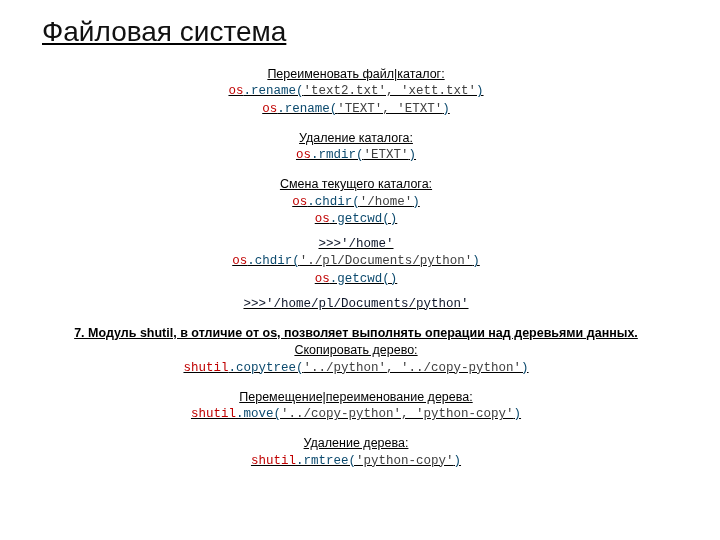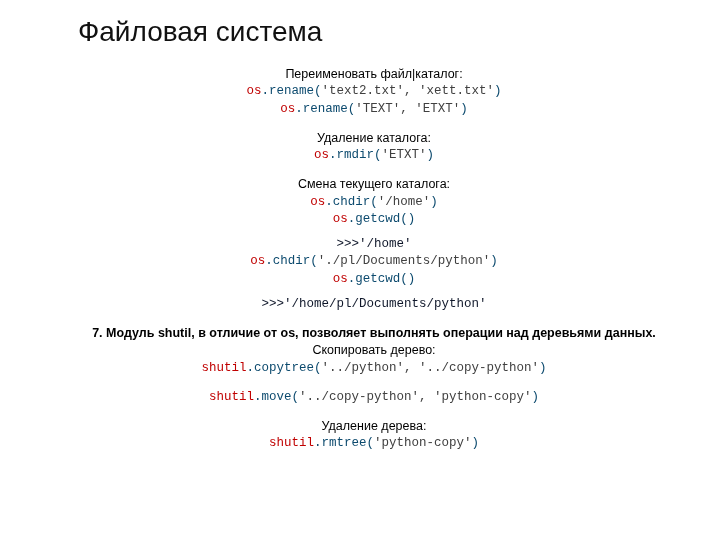--- a/index.html
+++ b/index.html
@@ -6,21 +6,22 @@
     margin: 0;
     padding: 0;
     background: #fff;
     font-family: Arial, Helvetica, sans-serif;
     color: #000;
     width: 720px;
     height: 540px;
     overflow: hidden;
   }
   .slide {
-    padding: 12px 48px 20px 76px;
+    padding: 12px 48px 20px 40px;
+    text-decoration: underline;
   }
   .title {
     font-size: 28px;
     font-weight: 400;
     margin: 4px 0 18px 2px;
     color: #111;
   }
   .body {
     font-size: 12.5px;
     line-height: 1.38;
@@ -69,20 +70,21 @@
       <div class="mono out">&gt;&gt;&gt;'/home/pl/Documents/python'</div>
     </div>
 
     <div class="para">
       <div class="bold">7. Модуль shutil, в отличие от os, позволяет выполнять операции над деревьями данных.</div>
       <div>Скопировать дерево:</div>
       <div class="mono"><span class="mod">shutil</span><span class="call">.copytree(</span><span class="str">'../python', '../copy-python'</span><span class="call">)</span></div>
     </div>
 
     <div class="para">
+      <div>Перемещение|переименование дерева:</div>
       <div class="mono"><span class="mod">shutil</span><span class="call">.move(</span><span class="str">'../copy-python', 'python-copy'</span><span class="call">)</span></div>
     </div>
 
     <div class="para">
       <div>Удаление дерева:</div>
       <div class="mono"><span class="mod">shutil</span><span class="call">.rmtree(</span><span class="str">'python-copy'</span><span class="call">)</span></div>
     </div>
 
   </div>
 </div>

